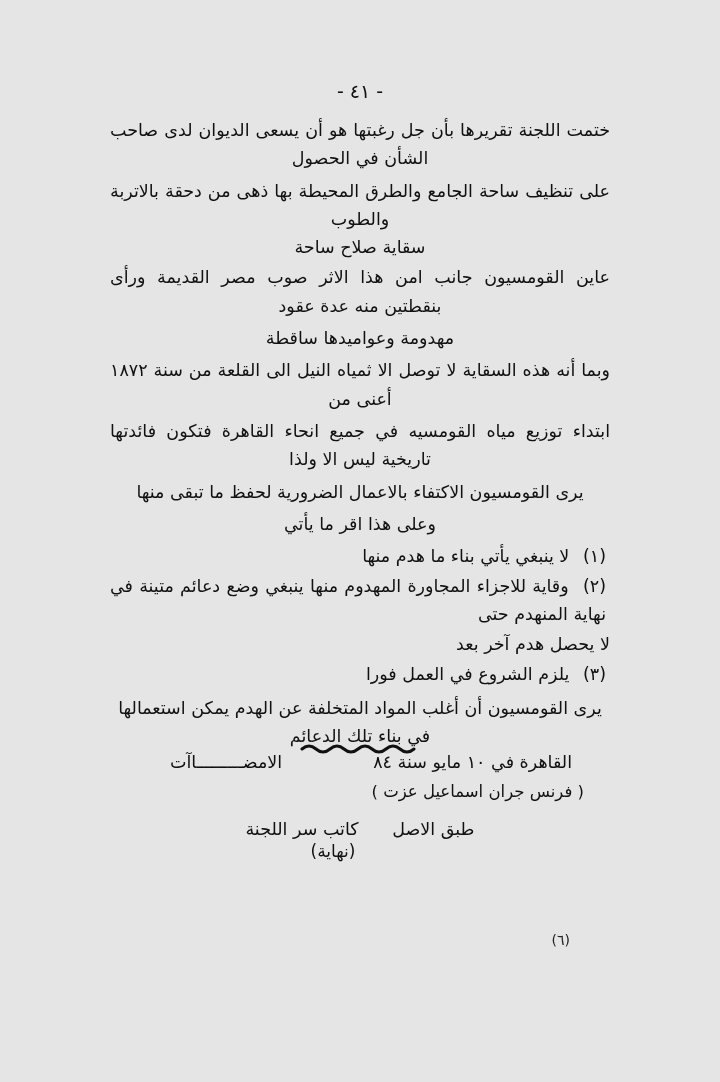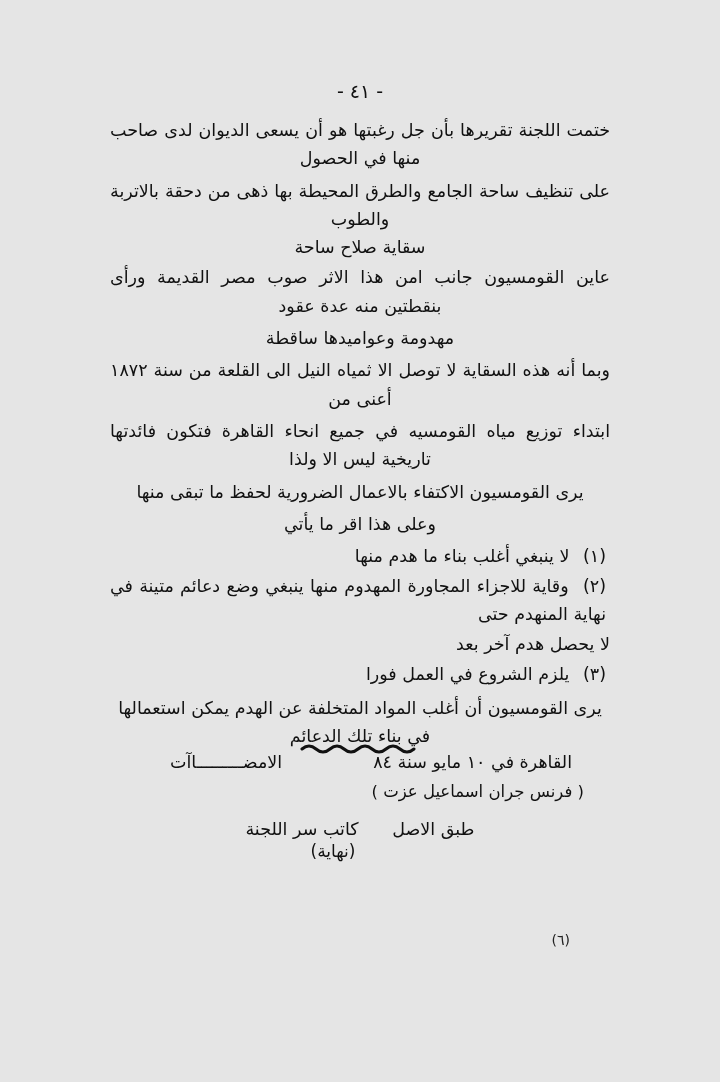--- a/index.html
+++ b/index.html
@@ -123,35 +123,35 @@
 </style>
 </head>
 <body>
 
 <div class="page">
 
   <div class="content">
 
     <div class="page-number">- ٤١ -</div>
 
-    <p class="para">ختمت اللجنة تقريرها بأن جل رغبتها هو أن يسعى الديوان لدى صاحب منها في الحصول</p>
+    <p class="para">ختمت اللجنة تقريرها بأن جل رغبتها هو أن يسعى الديوان لدى صاحب الشأن في الحصول</p>
     <p class="para">على تنظيف ساحة الجامع والطرق المحيطة بها ذهى من دحقة بالاتربة والطوب</p>
 
     <div class="heading">سقاية صلاح ساحة</div>
 
     <p class="para">عاين القومسيون جانب امن هذا الاثر صوب مصر القديمة ورأى بنقطتين منه عدة عقود</p>
     <p class="para center">مهدومة وعواميدها ساقطة</p>
     <p class="para">وبما أنه هذه السقاية لا توصل الا ثمياه النيل الى القلعة من سنة ١٨٧٢ أعنى من</p>
     <p class="para">ابتداء توزيع مياه القومسيه في جميع انحاء القاهرة فتكون فائدتها تاريخية ليس الا ولذا</p>
     <p class="para center">يرى القومسيون الاكتفاء بالاعمال الضرورية لحفظ ما تبقى منها</p>
     <p class="para center">وعلى هذا اقر ما يأتي</p>
 
     <p class="numbered">
       <span class="num">(١)</span>
-      <span>لا ينبغي أغلب بناء ما هدم منها</span>
+      <span>لا ينبغي يأتي بناء ما هدم منها</span>
     </p>
 
     <p class="numbered">
       <span class="num">(٢)</span>
       <span>وقاية للاجزاء المجاورة المهدوم منها ينبغي وضع دعائم متينة في نهاية المنهدم حتى</span>
     </p>
     <p class="numbered indent-cont">لا يحصل هدم آخر بعد</p>
 
     <p class="numbered">
       <span class="num">(٣)</span>

